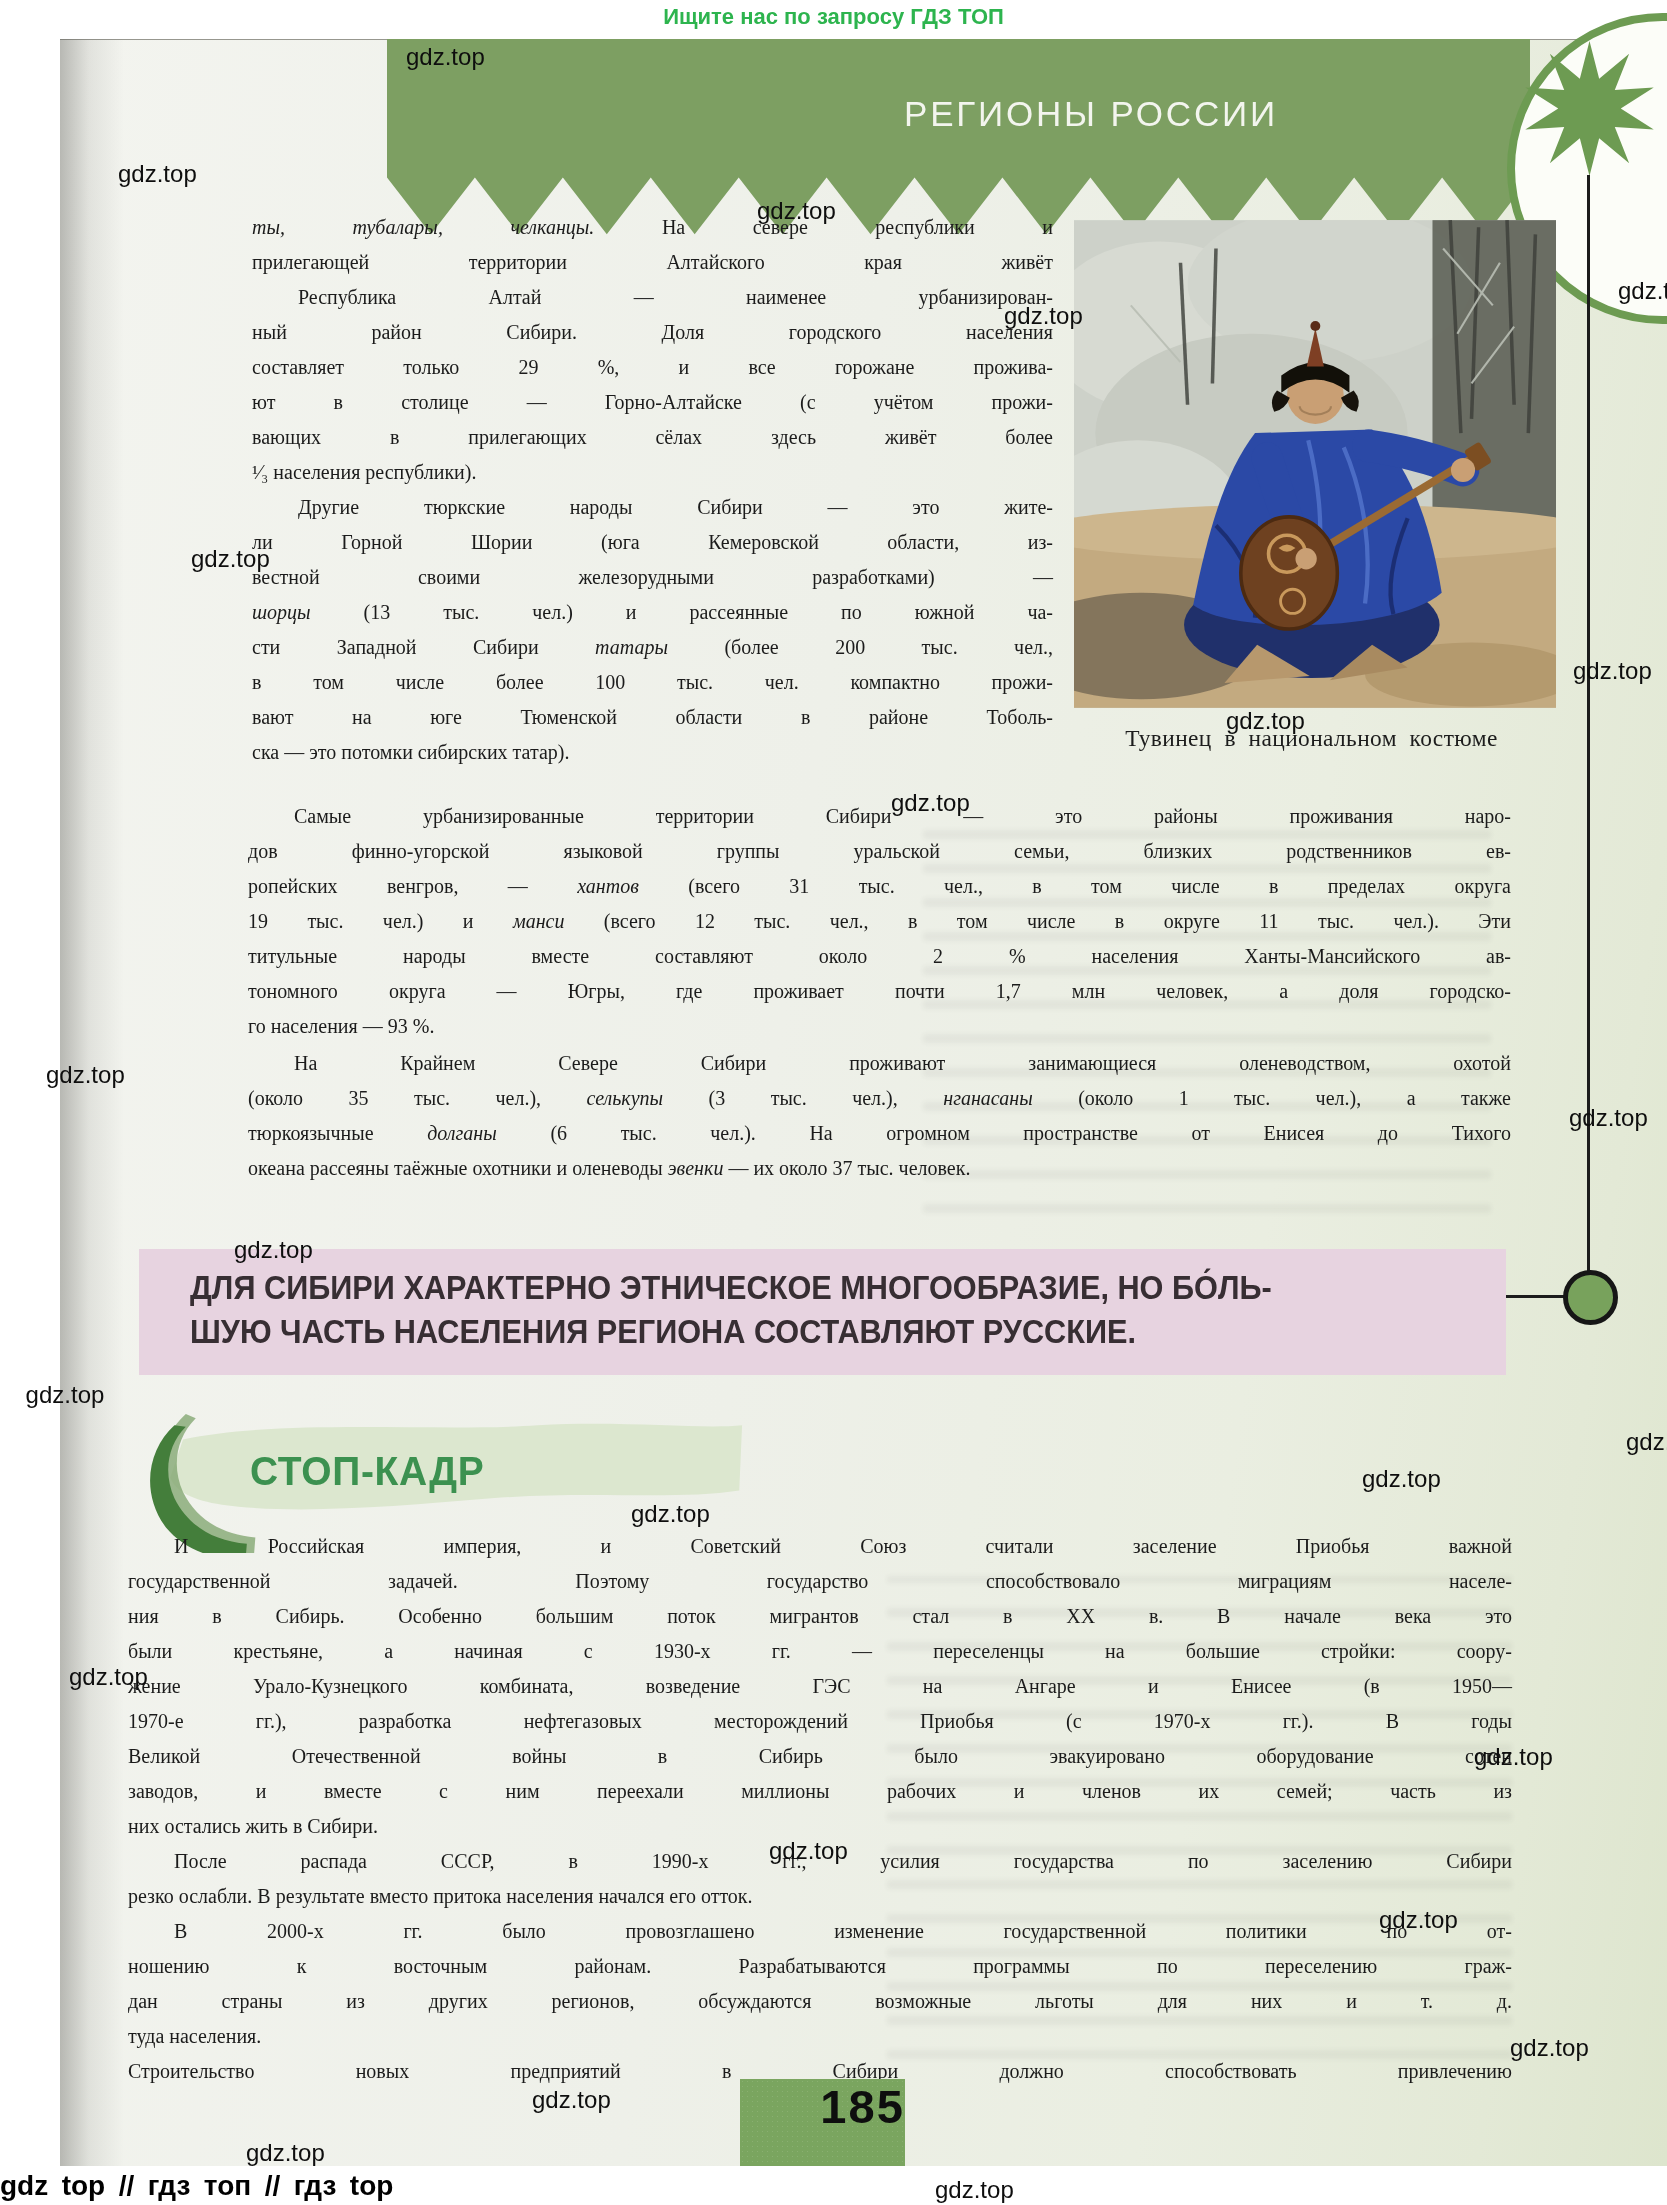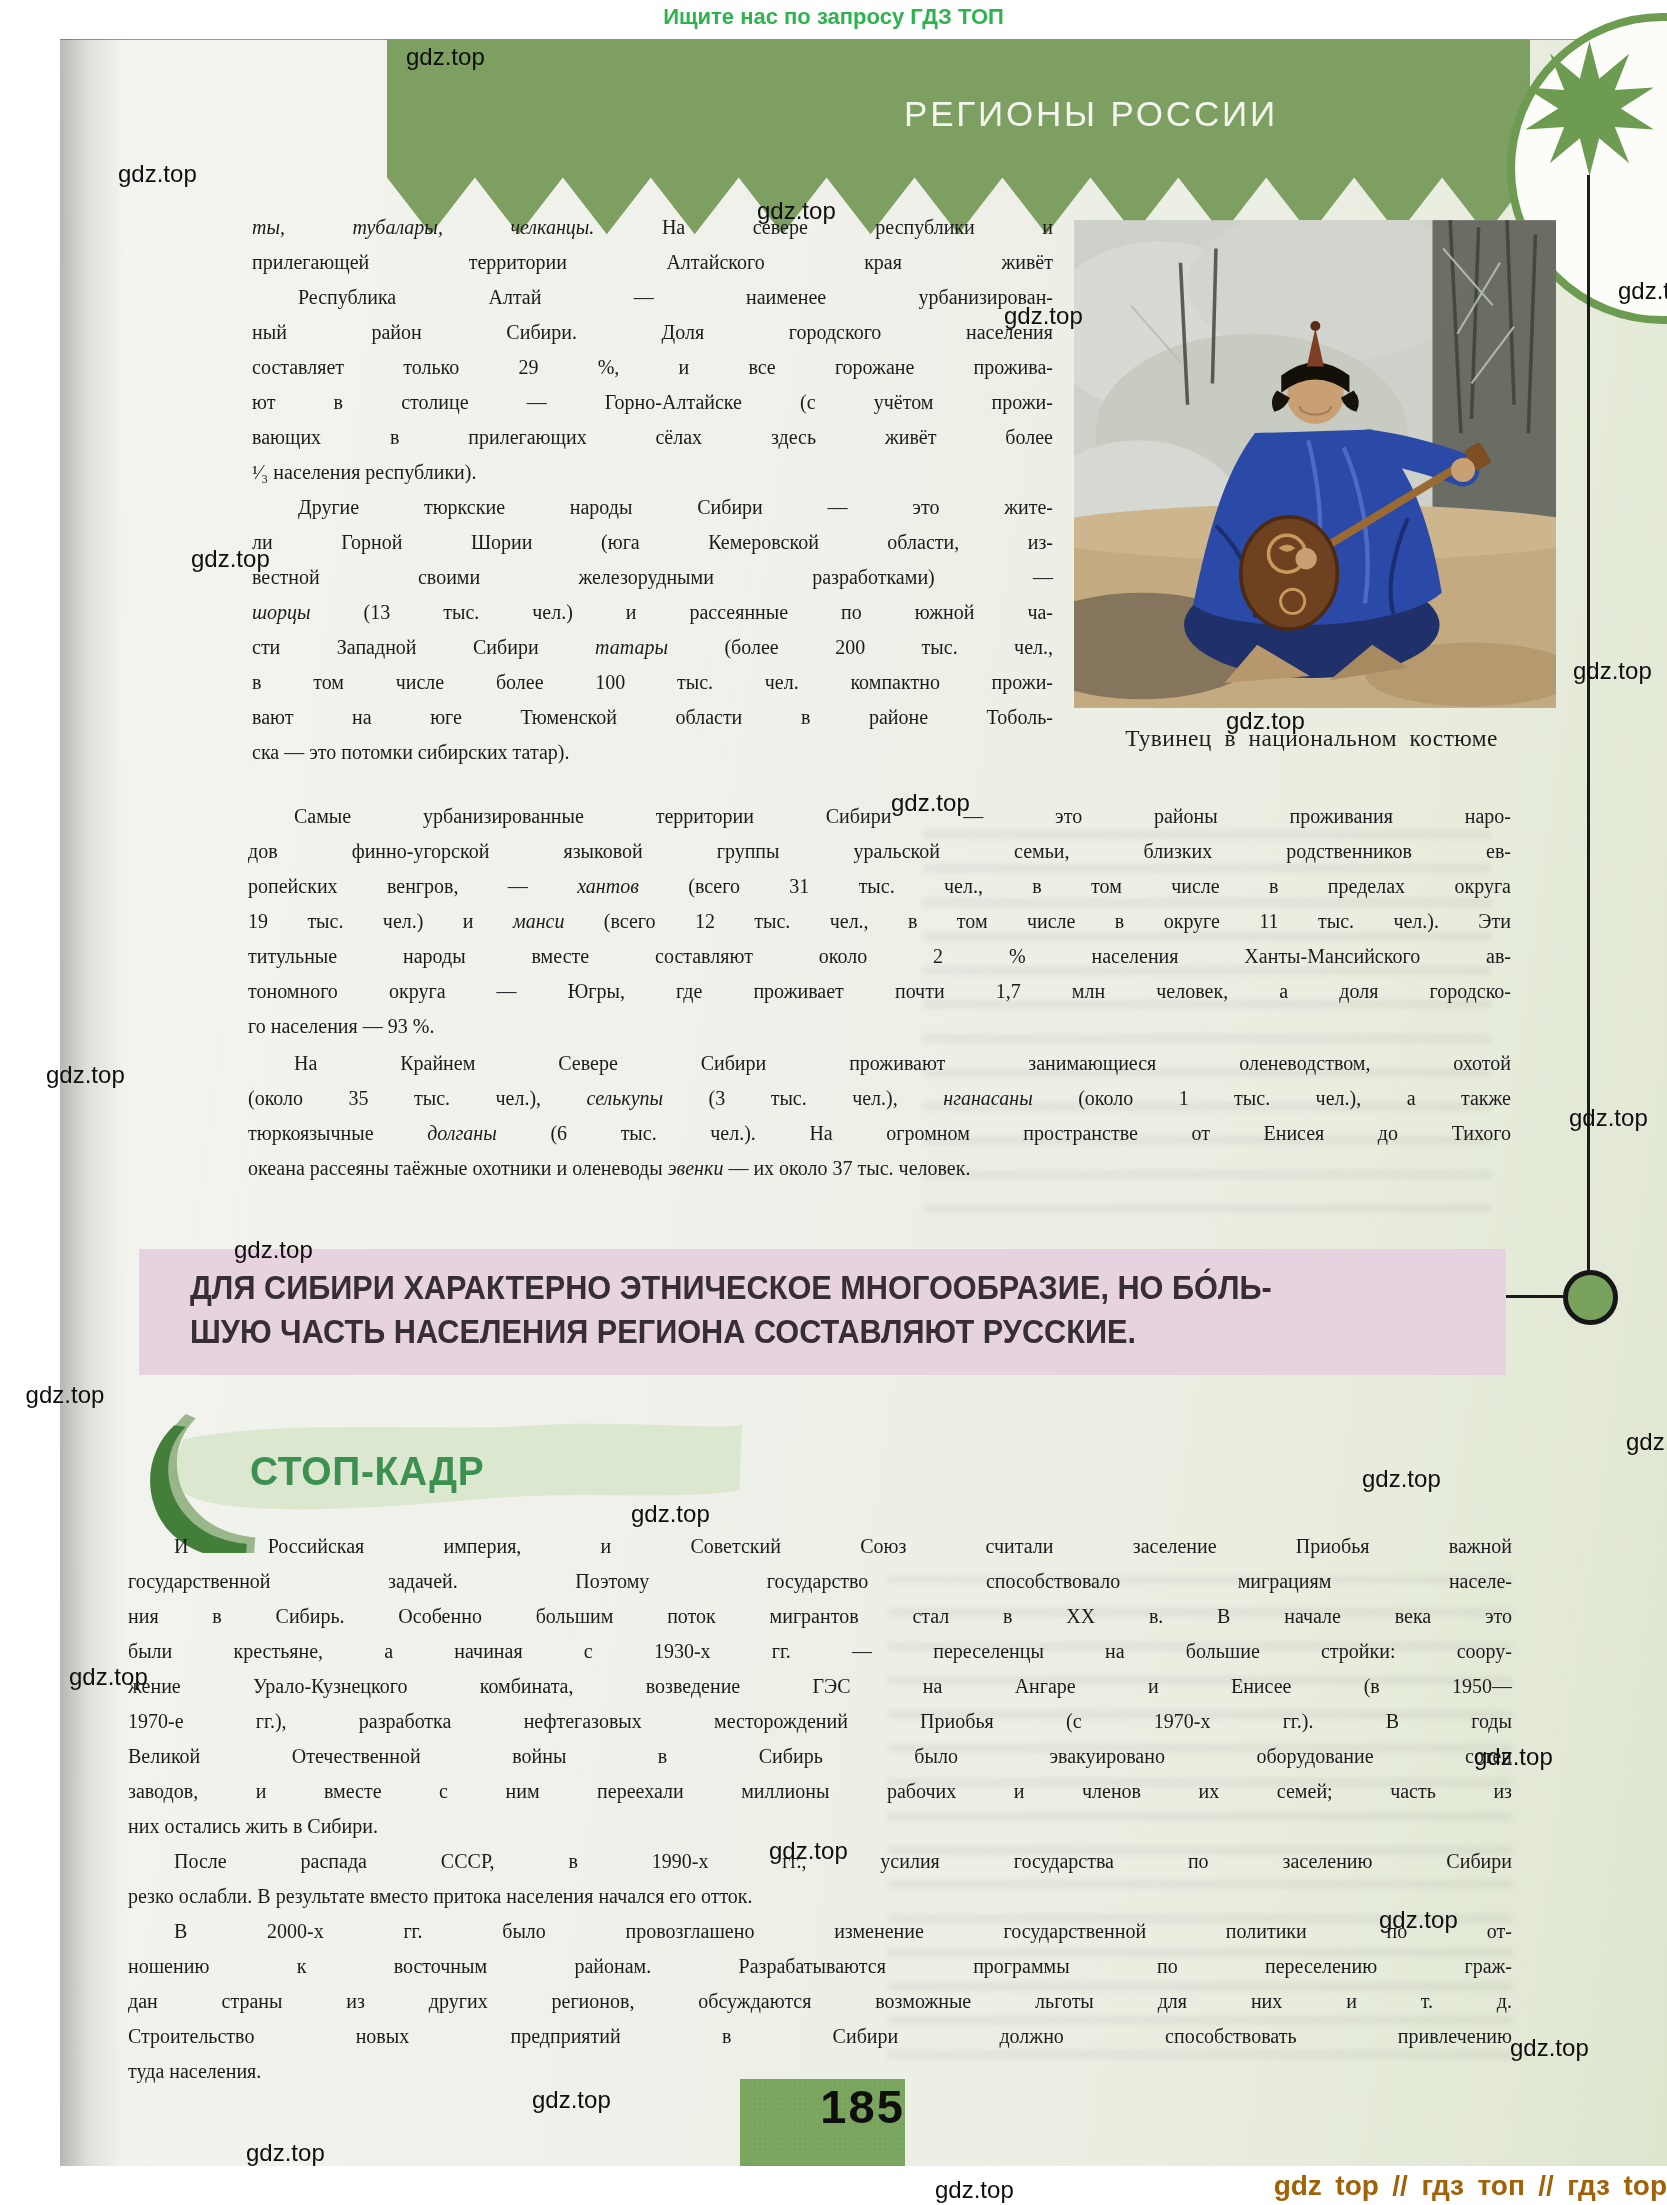--- a/index.html
+++ b/index.html
@@ -4,22 +4,22 @@
 <style>
   html,body{margin:0;padding:0;background:#ffffff;}
   #stage{position:relative;width:1667px;height:2205px;overflow:hidden;background:#ffffff;
          font-family:"Liberation Serif","DejaVu Serif",serif;color:#1b1b1b;}
 
   
   .top-strip{position:absolute;left:0;top:0;width:1667px;height:39px;background:#ffffff;}
   .top-query{position:absolute;left:0;top:4.3px;width:1667px;text-align:center;
              font:600 22px "Liberation Sans","DejaVu Sans",sans-serif;color:#2db44e;}
   .bottom-strip{position:absolute;left:0;top:2166px;width:1667px;height:39px;background:#ffffff;}
-  .footer-links{position:absolute;left:0;top:2170px;width:1667px;text-align:right;
-                font:bold 28px "Liberation Sans","DejaVu Sans",sans-serif;color:#a16207;word-spacing:5.7px;}
+  .footer-links{position:absolute;left:0;top:2170px;width:1667px;text-align:left;
+                font:bold 28px "Liberation Sans","DejaVu Sans",sans-serif;color:#000000;word-spacing:5.7px;}
 
   
   .page{position:absolute;left:60px;top:39px;width:1607px;height:2127px;
         background:linear-gradient(98deg,#f3f4ef 0%,#eef0e9 45%,#eaeee1 72%,#e3e9d6 90%,#dde5cd 100%);
         border-top:1.4px solid #97978f;}
   .spine{position:absolute;left:60px;top:39px;width:64px;height:2127px;
          background:linear-gradient(90deg,rgba(95,95,90,.40),rgba(95,95,90,.12) 45%,rgba(95,95,90,0) 100%);}
 
   .ghost{position:absolute;opacity:.05;filter:blur(2.8px);
          background:repeating-linear-gradient(0deg,#2c2c2c 0 9.2px,transparent 9.2px 34px);}
@@ -223,22 +223,22 @@
       <div class="tl"><span>жение Урало-Кузнецкого комбината, возведение ГЭС на Ангаре и Енисее (в 1950—</span></div>
       <div class="tl"><span>1970-е гг.), разработка нефтегазовых месторождений Приобья (с 1970-х гг.). В годы</span></div>
       <div class="tl"><span>Великой Отечественной войны в Сибирь было эвакуировано оборудование сотен</span></div>
       <div class="tl"><span>заводов, и вместе с ним переехали миллионы рабочих и членов их семей; часть из</span></div>
       <div class="tl last"><span>них остались жить в Сибири.</span></div>
       <div class="tl ind"><span>После распада СССР, в 1990-х гг., усилия государства по заселению Сибири</span></div>
       <div class="tl last"><span>резко ослабли. В результате вместо притока населения начался его отток.</span></div>
       <div class="tl ind"><span>В 2000-х гг. было провозглашено изменение государственной политики по от-</span></div>
       <div class="tl"><span>ношению к восточным районам. Разрабатываются программы по переселению граж-</span></div>
       <div class="tl"><span>дан страны из других регионов, обсуждаются возможные льготы для них и т. д.</span></div>
+      <div class="tl last"><span>туда населения.</span></div>
       <div class="tl"><span>Строительство новых предприятий в Сибири должно способствовать привлечению</span></div>
-      <div class="tl last"><span>туда населения.</span></div>
     </div>
 
   <div class="pagenum">
     <span>185</span>
   </div>
 
   <div class="bottom-strip"></div>
   <div class="footer-links">gdz top  //  гдз топ  //  гдз top</div>
 
   <div id="wms">

